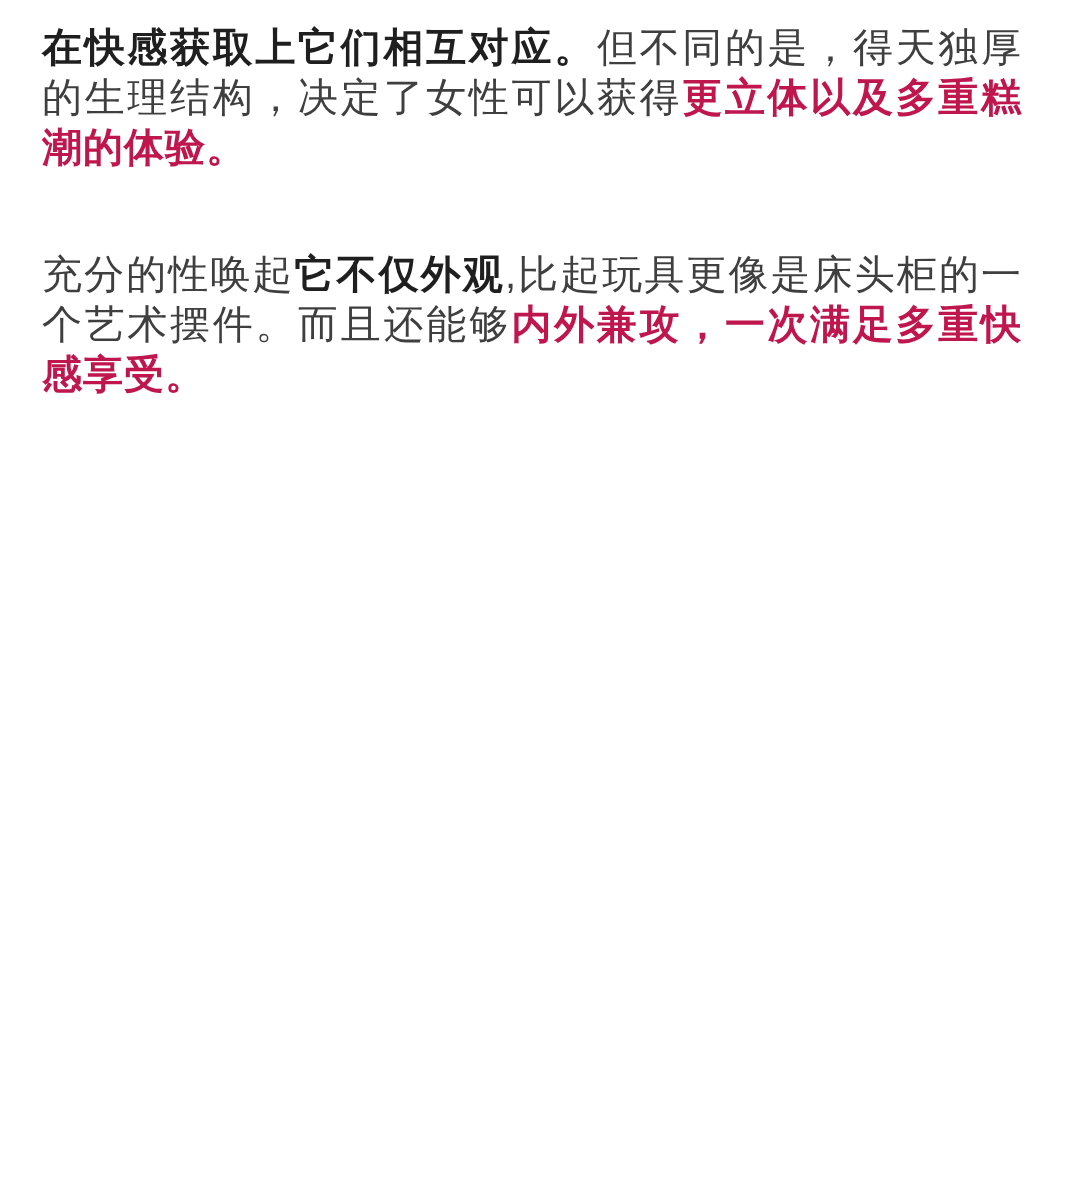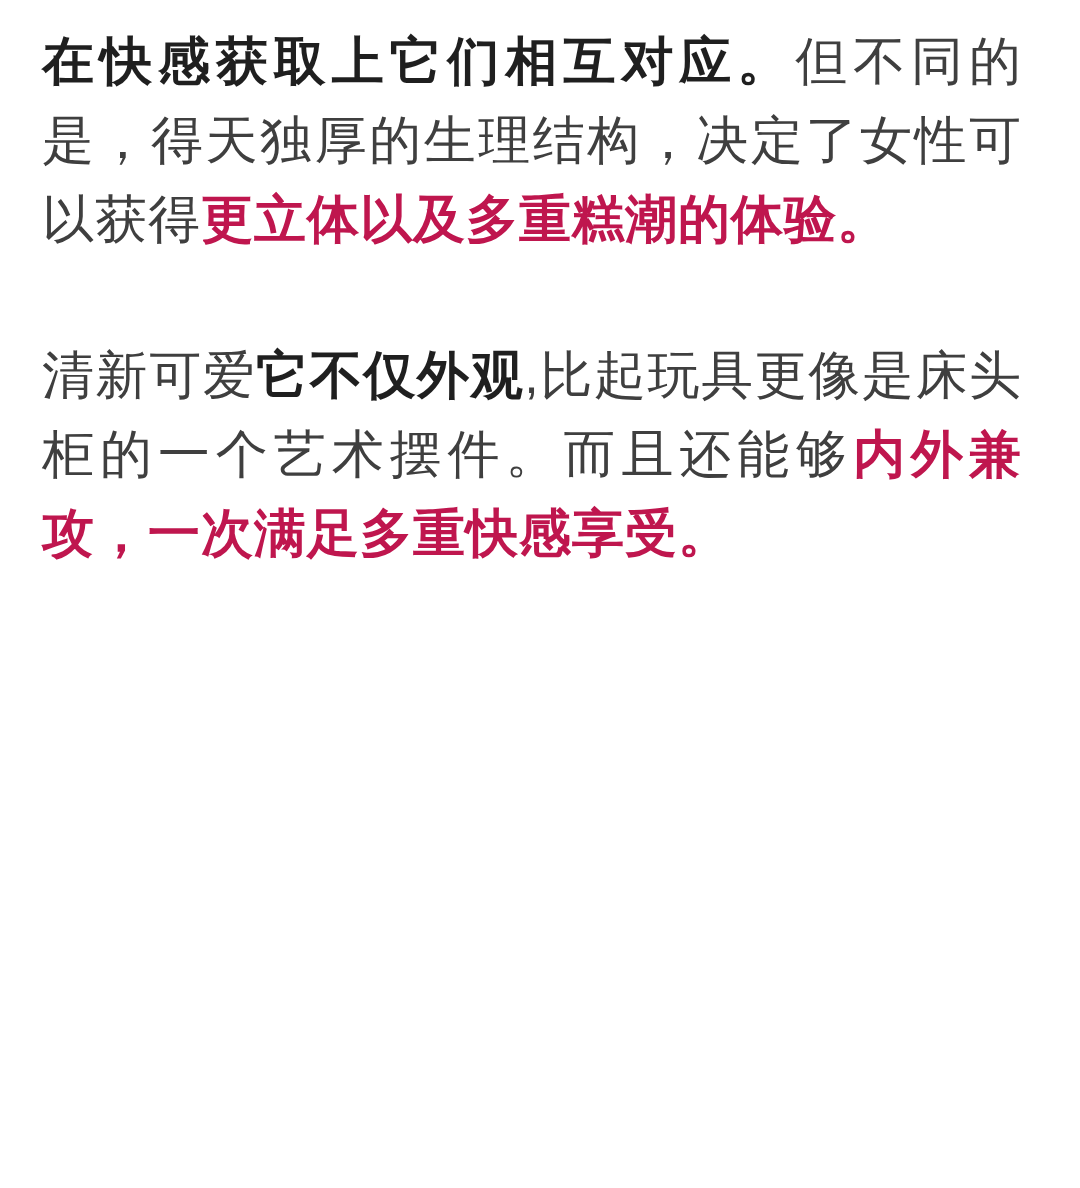--- a/index.html
+++ b/index.html
@@ -11,22 +11,22 @@
     height: 1188px;
     background: #ffffff;
     overflow: hidden;
     font-family: "Liberation Sans", sans-serif;
   }
   .article {
     padding: 22px 42px 0 42px;
   }
   .para {
     margin: 0 16px 77px 0;
-    font-size: 52px;
-    line-height: 79px;
+    font-size: 40px;
+    line-height: 50px;
     letter-spacing: 1px;
     text-align: justify;
     color: #3f3f3f;
     word-break: break-all;
   }
   .run-normal {
     color: #3f3f3f;
     font-weight: 400;
   }
   .run-strong {
@@ -36,14 +36,14 @@
   .run-accent {
     color: #bf164e;
     font-weight: 700;
   }
 </style>
 </head>
 <body>
 
 <div class="article" id="article-body">
     <p class="para"><span class="run-strong">在快感获取上它们相互对应。</span><span class="run-normal">但不同的是，得天独厚的生理结构，决定了女性可以获得</span><span class="run-accent">更立体以及多重糕潮的体验。</span></p>
-    <p class="para"><span class="run-normal">清新可爱</span><span class="run-strong">它不仅外观</span><span class="run-normal">,比起玩具更像是床头柜的一个艺术摆件。而且还能够</span><span class="run-accent">内外兼攻，一次满足多重快感享受。</span></p>
+    <p class="para"><span class="run-normal">充分的性唤起</span><span class="run-strong">它不仅外观</span><span class="run-normal">,比起玩具更像是床头柜的一个艺术摆件。而且还能够</span><span class="run-accent">内外兼攻，一次满足多重快感享受。</span></p>
   </div>
 
 </body></html>

